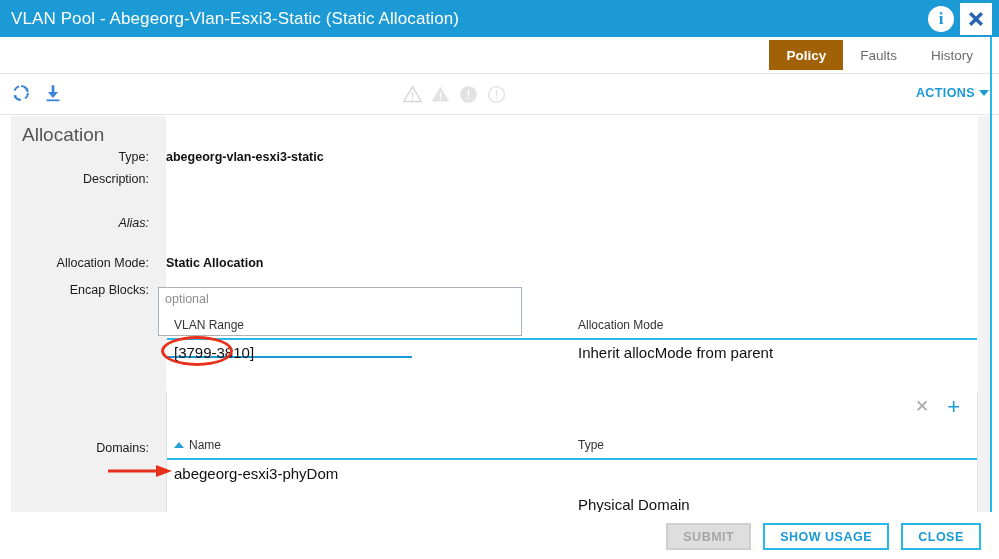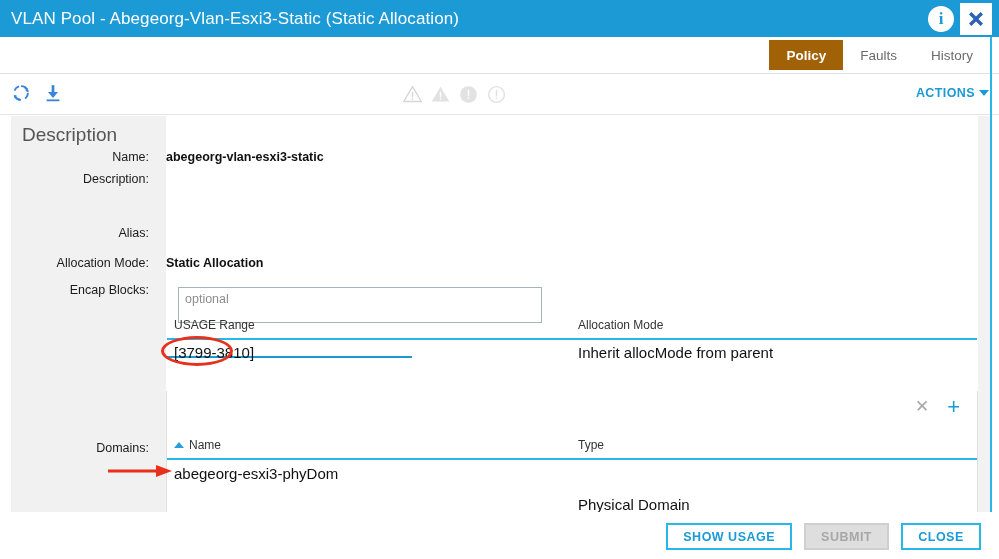--- a/index.html
+++ b/index.html
@@ -134,22 +134,22 @@
     padding-right: 6px;
   }
   .fvalue-bold {
     position: absolute; left: 166px;
     font-size: 12.5px;
     font-weight: bold;
     color: #111111;
   }
 
   .textarea-box {
-    position: absolute; left: 178px; top: 171px;
-    width: 364px; height: 36px;
+    position: absolute; left: 158px; top: 171px;
+    width: 364px; height: 49px;
     border: 1px solid #a9b3bd;
     background: #ffffff;
   }
   .textarea-ph {
     position: absolute; left: 6px; top: 4px;
     font-size: 12.5px;
     color: #8d8d8d;
   }
   .alias-underline {
     position: absolute; left: 166px; top: 240px;
@@ -341,45 +341,45 @@
 
     <div class="tb-right">
       <span>ACTIONS</span>
       <span class="caret-down"></span>
     </div>
   </div>
 
   <div class="content">
 
     <div class="labelpanel"></div>
-    <div class="section-title">Description</div>
-
-    <div class="flabel" style="top:34px;">Name:</div>
+    <div class="section-title">Allocation</div>
+
+    <div class="flabel" style="top:34px;">Type:</div>
     <div class="fvalue-bold" style="top:34px;">abegeorg-vlan-esxi3-static</div>
 
     <div class="flabel" style="top:56px;">Description:</div>
     <div class="textarea-box">
       <div class="textarea-ph">optional</div>
     </div>
 
-    <div class="flabel" style="top:110px;">Alias:</div>
+    <div class="flabel" style="top:100px;font-style:italic;">Alias:</div>
     <div class="alias-underline"></div>
 
     <div class="flabel" style="top:140px;">Allocation Mode:</div>
     <div class="fvalue-bold" style="top:140px;">Static Allocation</div>
 
     <div class="flabel" style="top:167px;">Encap Blocks:</div>
 
     <div class="encap-box"></div>
     <div class="encap-tools">
       <span class="x-btn">✕</span>
       <span class="plus-btn">+</span>
     </div>
 
-    <div class="tbl-header" style="left:174px; top:202px;">USAGE Range</div>
+    <div class="tbl-header" style="left:174px; top:202px;">VLAN Range</div>
     <div class="tbl-header" style="left:578px; top:202px;">Allocation Mode</div>
     <div class="tbl-hrule" style="left:167px; top:222px; width:810px;"></div>
 
     <div class="tbl-cell" style="left:174px; top:228px;">[3799-3810]</div>
     <div class="tbl-cell" style="left:578px; top:228px;">Inherit allocMode from parent</div>
 
     <div class="encap-hscroll"></div>
 
     <div class="flabel" style="top:325px;">Domains:</div>
     <div class="domains-box"></div>
@@ -395,22 +395,22 @@
 
   </div>
 
   <div class="vscroll">
     <div class="vscroll-thumb" style="position:absolute;left:1px;top:2px;width:10px;height:200px;background:#f2f2f2;"></div>
   </div>
   <div class="right-border"></div>
 
   <div class="footer">
     <div class="btn-row">
+      <div class="btn btn-disabled">SUBMIT</div>
       <div class="btn btn-outline">SHOW USAGE</div>
-      <div class="btn btn-disabled">SUBMIT</div>
       <div class="btn btn-outline">CLOSE</div>
     </div>
   </div>
 
   <div class="annot-ellipse"></div>
   <svg class="annot-arrow" viewBox="0 0 64 14">
     <line x1="0" y1="7" x2="50" y2="7" stroke="#e8311c" stroke-width="3"></line>
     <path d="M48 1 L64 7 L48 13 Z" fill="#e8311c"></path>
   </svg>
 

